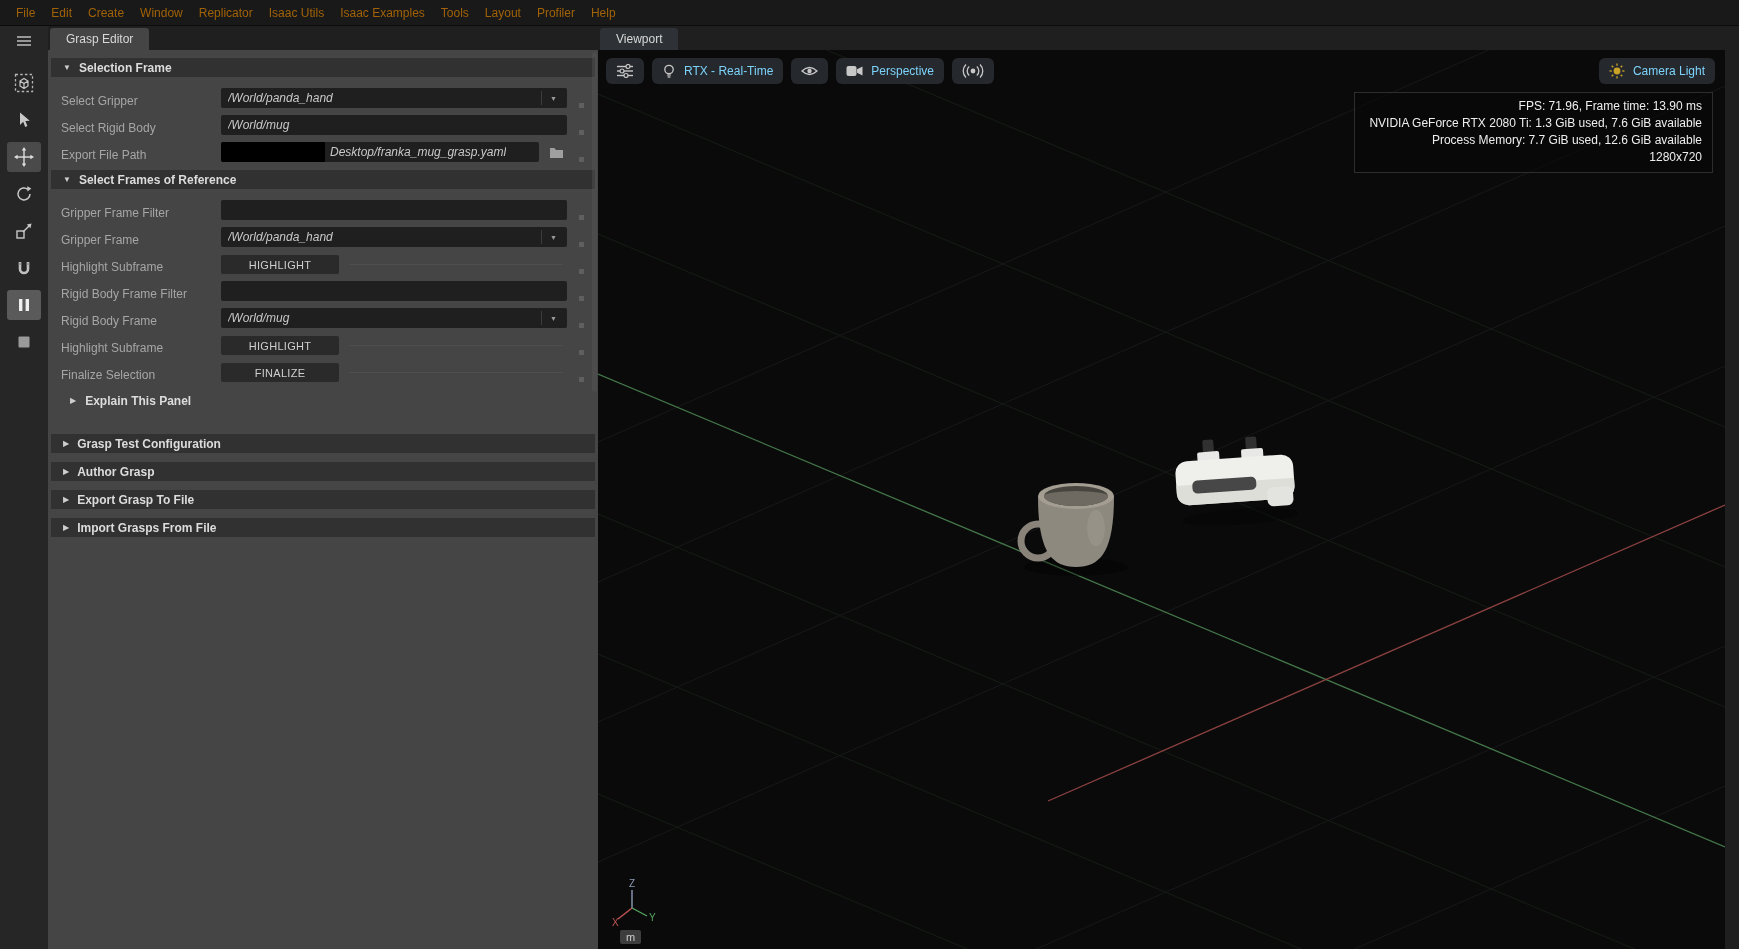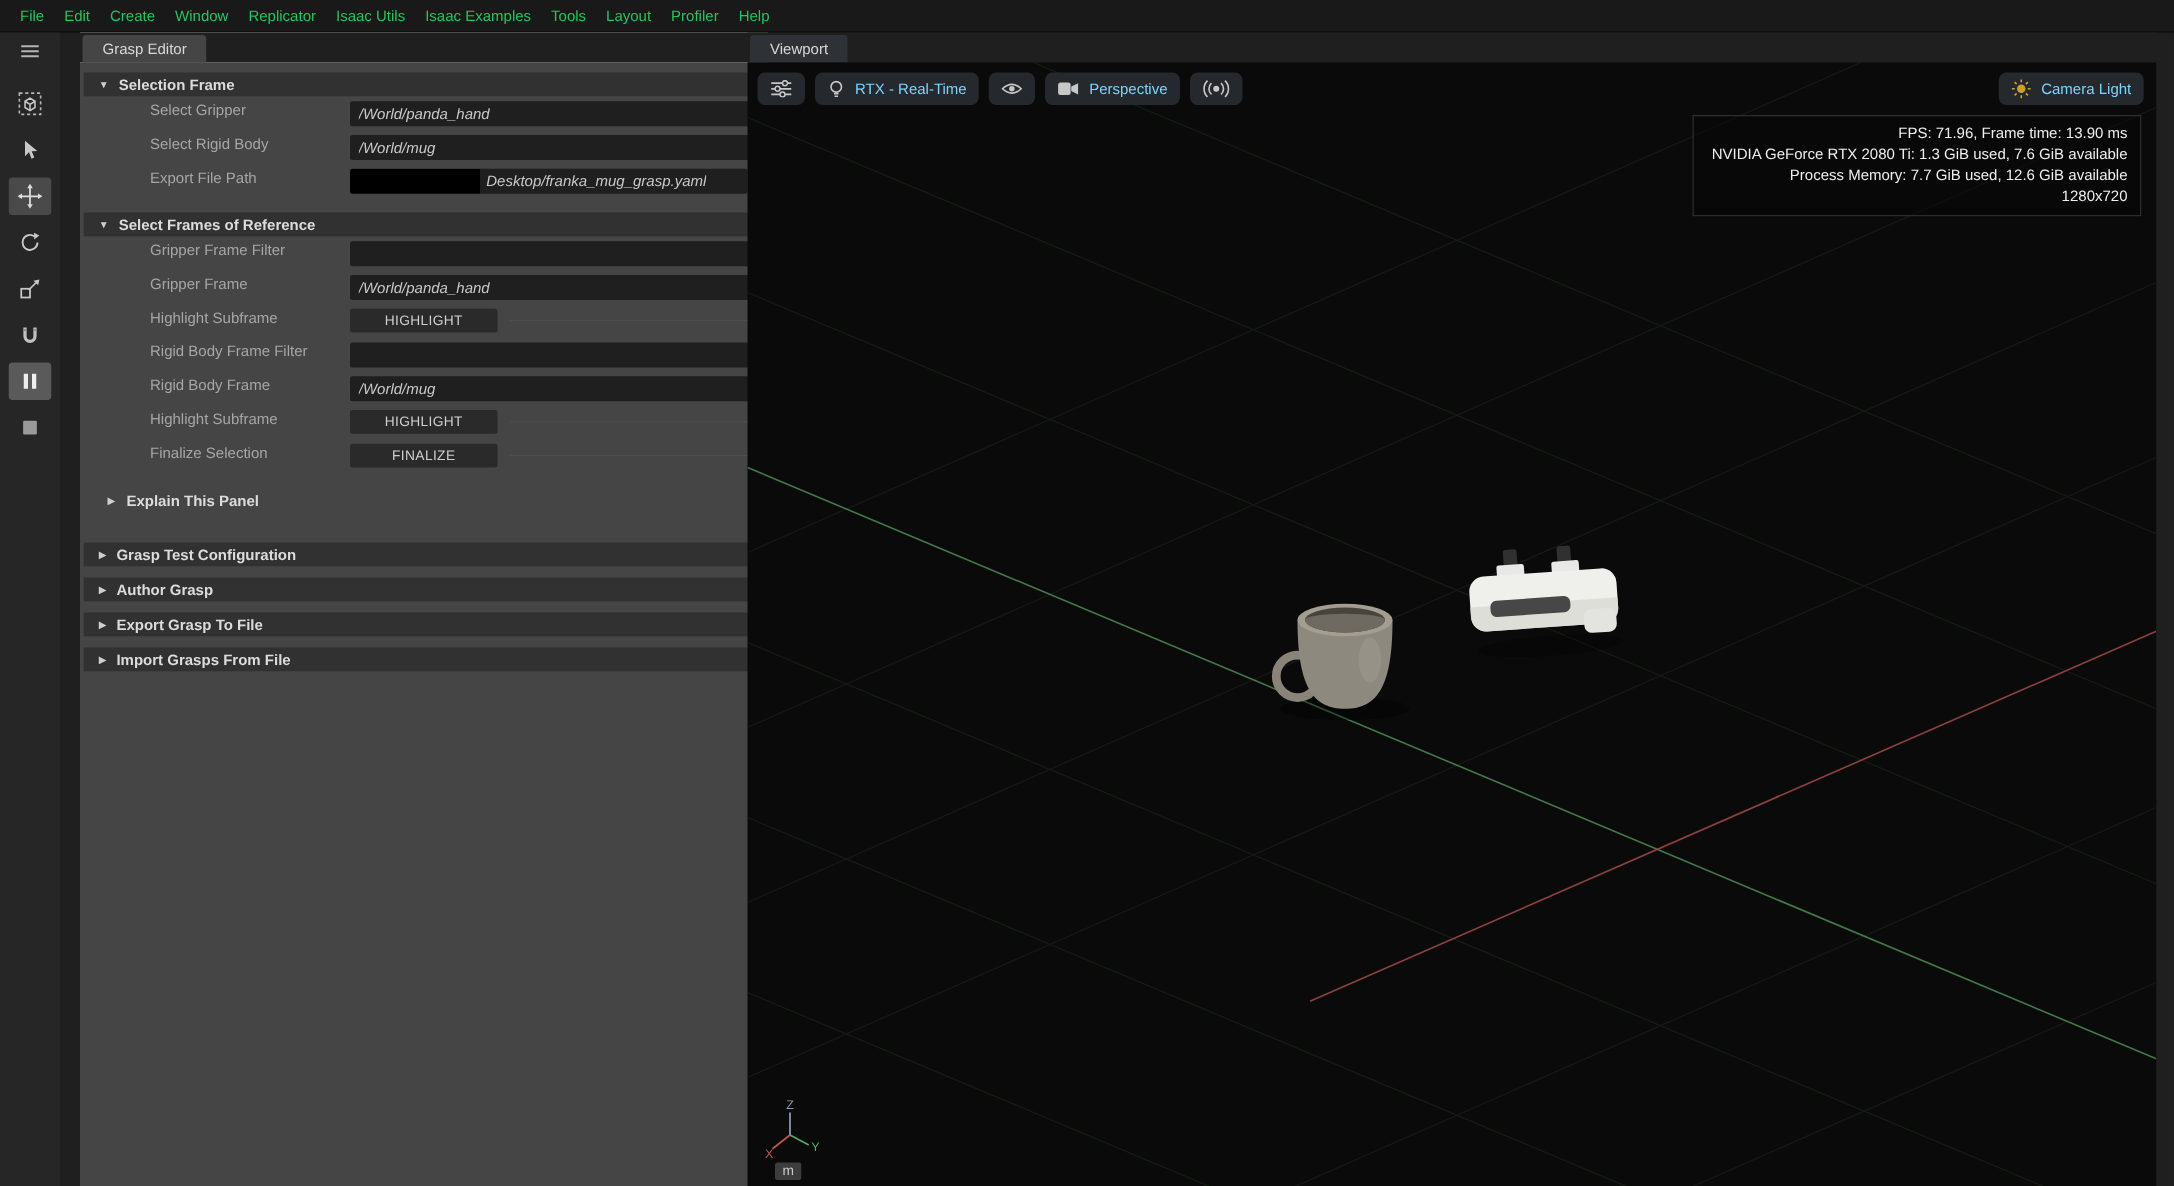--- a/index.html
+++ b/index.html
@@ -2,47 +2,47 @@
 <html><head>
 <meta charset="utf-8">
 <style>
   * { margin:0; padding:0; box-sizing:border-box; }
   html,body { width:1739px; height:949px; overflow:hidden; background:#1f1f1f;
               font-family:"Liberation Sans","DejaVu Sans",sans-serif; }
 
   
   .menubar { position:absolute; top:0; left:0; width:1739px; height:26px; background:#191919;
              display:flex; align-items:center; padding-left:8px; border-bottom:1px solid #0c0c0c; }
-  .menu-item { color:#22c55e; font-size:12px; padding:0 8px; line-height:26px; cursor:default; }
+  .menu-item { color:#a16207; font-size:12px; padding:0 8px; line-height:26px; cursor:default; }
 
   
   .side-toolbar { position:absolute; top:26px; left:0; width:48px; height:923px; background:#262626;
                   display:flex; flex-direction:column; align-items:center; }
   .tool-btn { width:34px; height:30px; display:flex; align-items:center; justify-content:center;
               margin-top:7px; border-radius:3px; }
   .tool-btn.hamb { height:22px; margin-top:4px; }
   .tool-btn.active { background:#4a4a4a; }
   .tool-btn.active-light { background:#5a5a5a; }
 
   
-  .panel-col { position:absolute; top:26px; left:64px; width:550px; height:923px; background:#e5e5e5; }
+  .panel-col { position:absolute; top:26px; left:48px; width:550px; height:923px; background:#701a75; }
   .tabstrip { height:24px; background:#1f1f1f; display:flex; align-items:flex-end; padding-left:2px; }
   .tab { height:22px; background:#454545; color:#d8d8d8; font-size:12px; display:flex; align-items:center;
          padding:0 16px; border-radius:3px 3px 0 0; white-space:nowrap; }
   .panel-body { height:899px; background:#454545; padding-top:8px; position:relative; overflow:hidden; }
   .panel-scrollbar { position:absolute; top:2px; right:1px; width:5px; height:340px; background:#555;
                      border-radius:3px; opacity:.45; }
 
   .section-header { height:19px; background:#313131; margin:0 3px 4px 3px; display:flex;
                     align-items:center; padding-left:12px; gap:8px; }
   .section-header.mt { margin-top:8px; }
   .tri { color:#cfcfcf; font-size:8px; line-height:1; }
   .section-title { color:#dcdcdc; font-size:12px; font-weight:bold; }
 
-  .row { display:flex; align-items:flex-start; height:27px; padding-left:13px;margin-left:43px; }
+  .row { display:flex; align-items:flex-end; height:27px; padding-left:13px; }
   .row-label { width:160px; color:#a6a6a6; font-size:12px; flex:none; white-space:nowrap; }
   .row-control { width:346px; flex:none; display:flex; align-items:center; }
   .field { flex:1; height:20px; background:#1f1f1f; border:none; outline:none; border-radius:2px;
            display:flex; align-items:center; color:#c9c9c9; font-size:12px; padding:0 7px;font-style:italic; }
   input.field { color:#c9c9c9; }
   .dd-value { flex:1; overflow:hidden; white-space:nowrap; }
   .dd-arrow { color:#9a9a9a; font-size:7px; padding:0 3px 0 8px; margin-left:6px; height:14px;
               display:flex; align-items:center; border-left:1px solid #3c3c3c; }
   .path-field { padding:0 7px 0 0; overflow:hidden; }
   .path-selection { flex:none; width:104px; height:20px; background:#000; margin-right:5px; }

